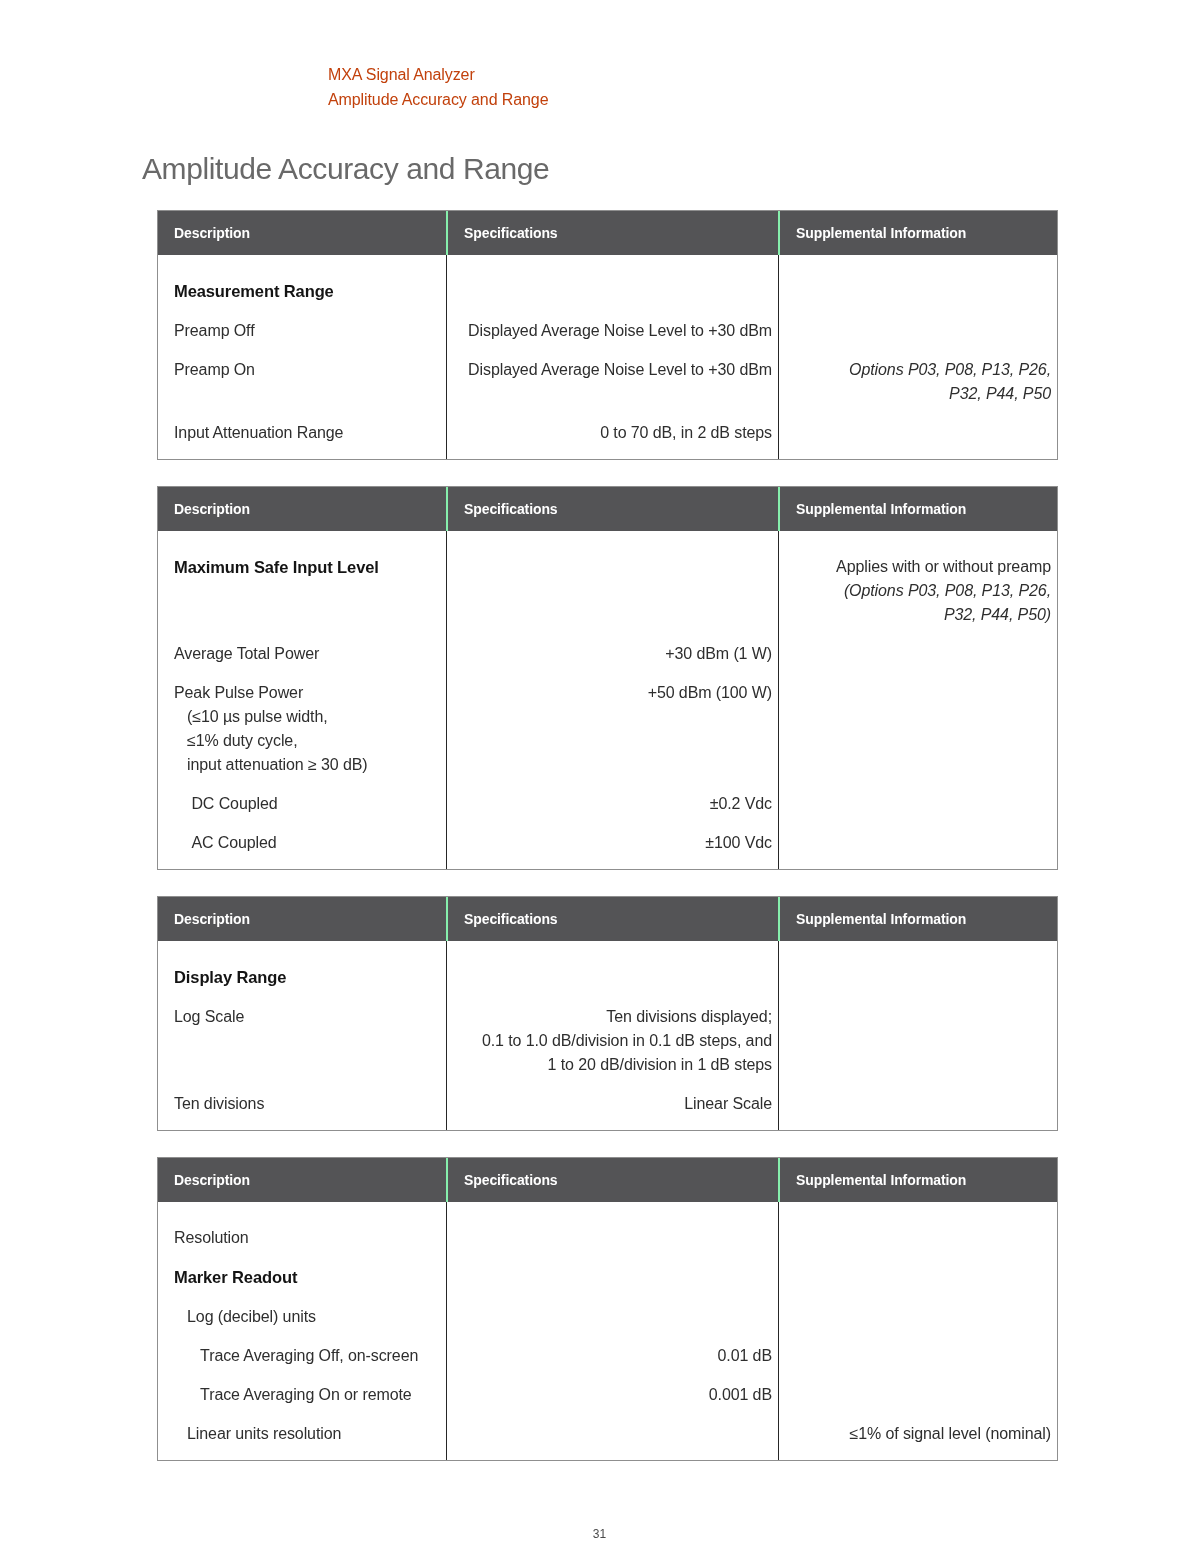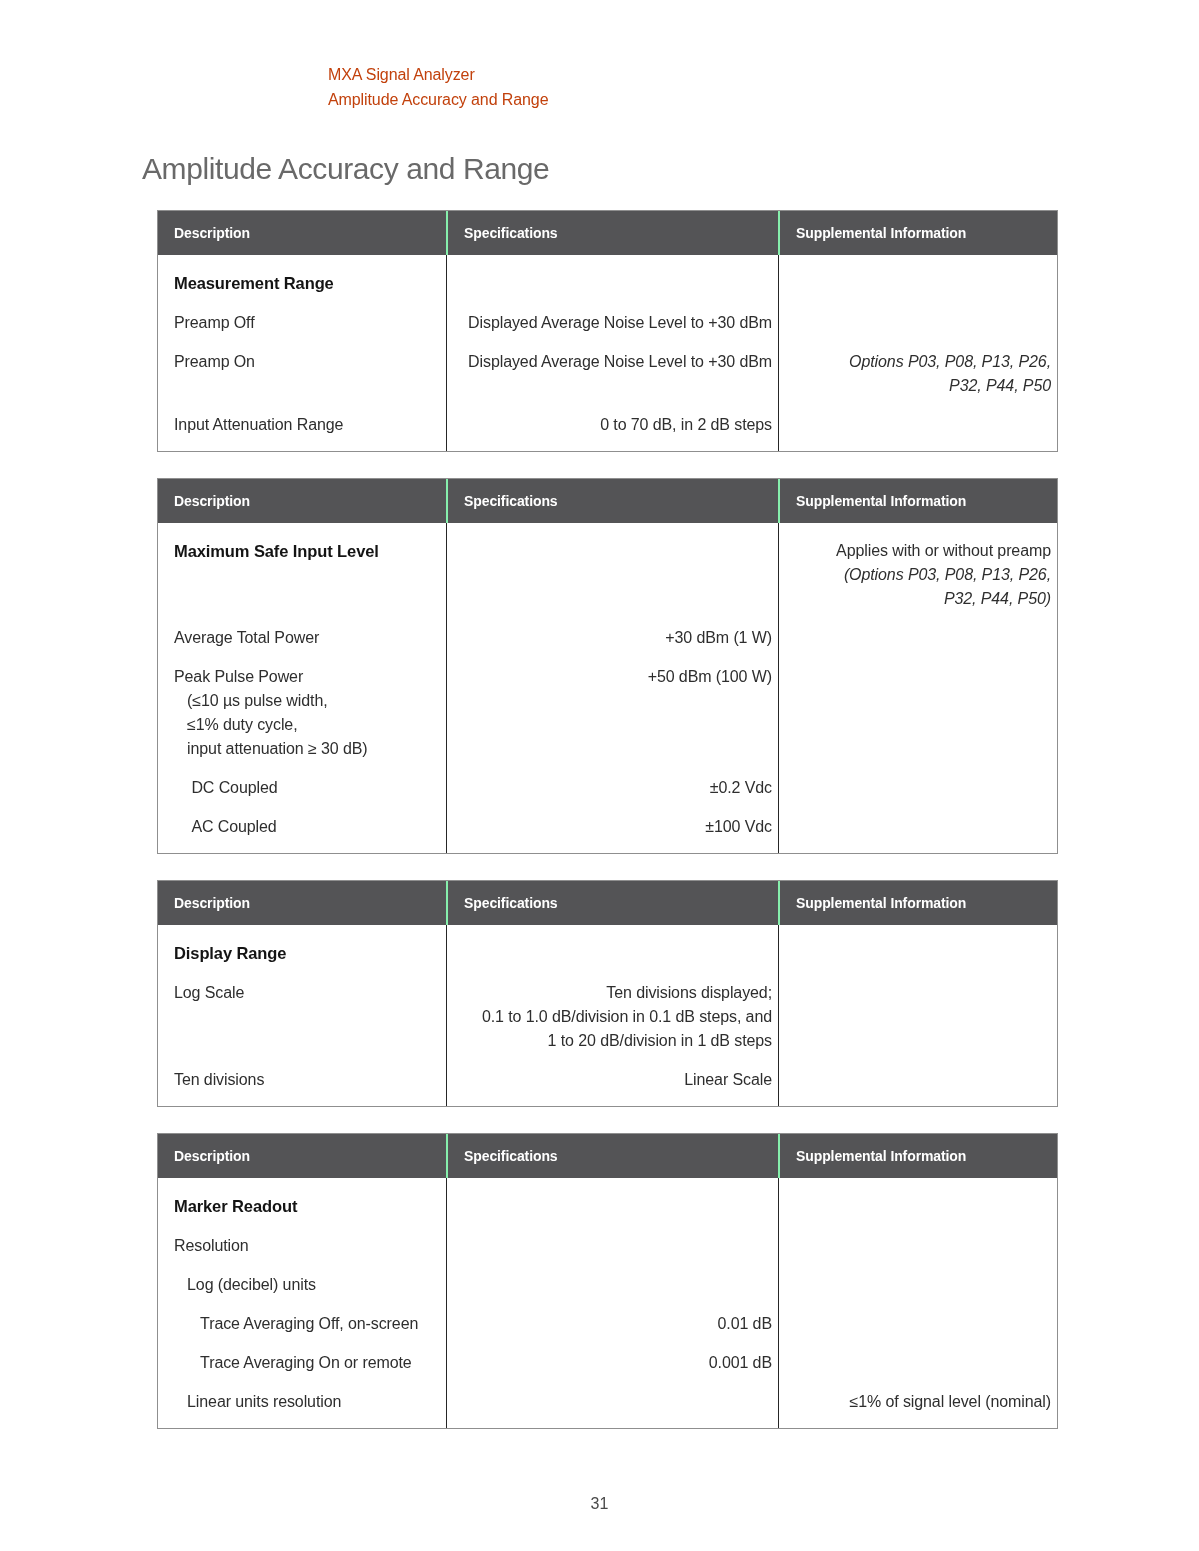--- a/index.html
+++ b/index.html
@@ -29,27 +29,27 @@
     color:#fff; font-weight:700; font-size:14px; line-height:20px;
     padding:12px 6px 12px 16px; letter-spacing:-0.1px;
   }
   .t-head .th + .th { border-left:2px solid #86efac; }
   .t-body .tr { display:grid; grid-template-columns:288px 332px 279px; }
   .t-body .td {
     font-size:16px; line-height:24px; color:var(--text, #2e2e2e);
     padding:0 6px 15px 16px; white-space:pre-wrap; letter-spacing:-0.1px;
   }
   .t-body .td + .td { border-left:1.5px solid #262626;text-align:right; }
-  .t-body .tr:first-child .td { padding-top:16px; }
+  .t-body .tr:first-child .td { padding-top:24px; }
   .t-body .tr:last-child .td { padding-bottom:14px; }
   .b { font-weight:700; color:#141414; font-size:16.5px; }
   .i { font-style:italic; }
   .page-number {
     margin-top:66px; width:100%; text-align:center;
-    font-size:16px; color:#4a4a4a;
+    font-size:12px; color:#4a4a4a;
   }
 </style>
 </head>
 <body>
 
 <div class="page">
 
   <div class="doc-header">
     <div>MXA Signal Analyzer</div>
     <div>Amplitude Accuracy and Range</div>
@@ -156,26 +156,26 @@
   </div>
 
   <div class="spec-table">
     <div class="t-head">
         <div class="th">Description</div>
         <div class="th">Specifications</div>
         <div class="th">Supplemental Information</div>
       </div>
     <div class="t-body">
         <div class="tr">
+          <div class="td"><span>Resolution</span></div>
+          <div class="td"><span></span></div>
+          <div class="td"><span></span></div>
+        </div>
+        <div class="tr">
           <div class="td"><span class="b">Marker Readout</span></div>
-          <div class="td"><span></span></div>
-          <div class="td"><span></span></div>
-        </div>
-        <div class="tr">
-          <div class="td"><span>Resolution</span></div>
           <div class="td"><span></span></div>
           <div class="td"><span></span></div>
         </div>
         <div class="tr">
           <div class="td"><span>   Log (decibel) units</span></div>
           <div class="td"><span></span></div>
           <div class="td"><span></span></div>
         </div>
         <div class="tr">
           <div class="td"><span>      Trace Averaging Off, on-screen</span></div>

